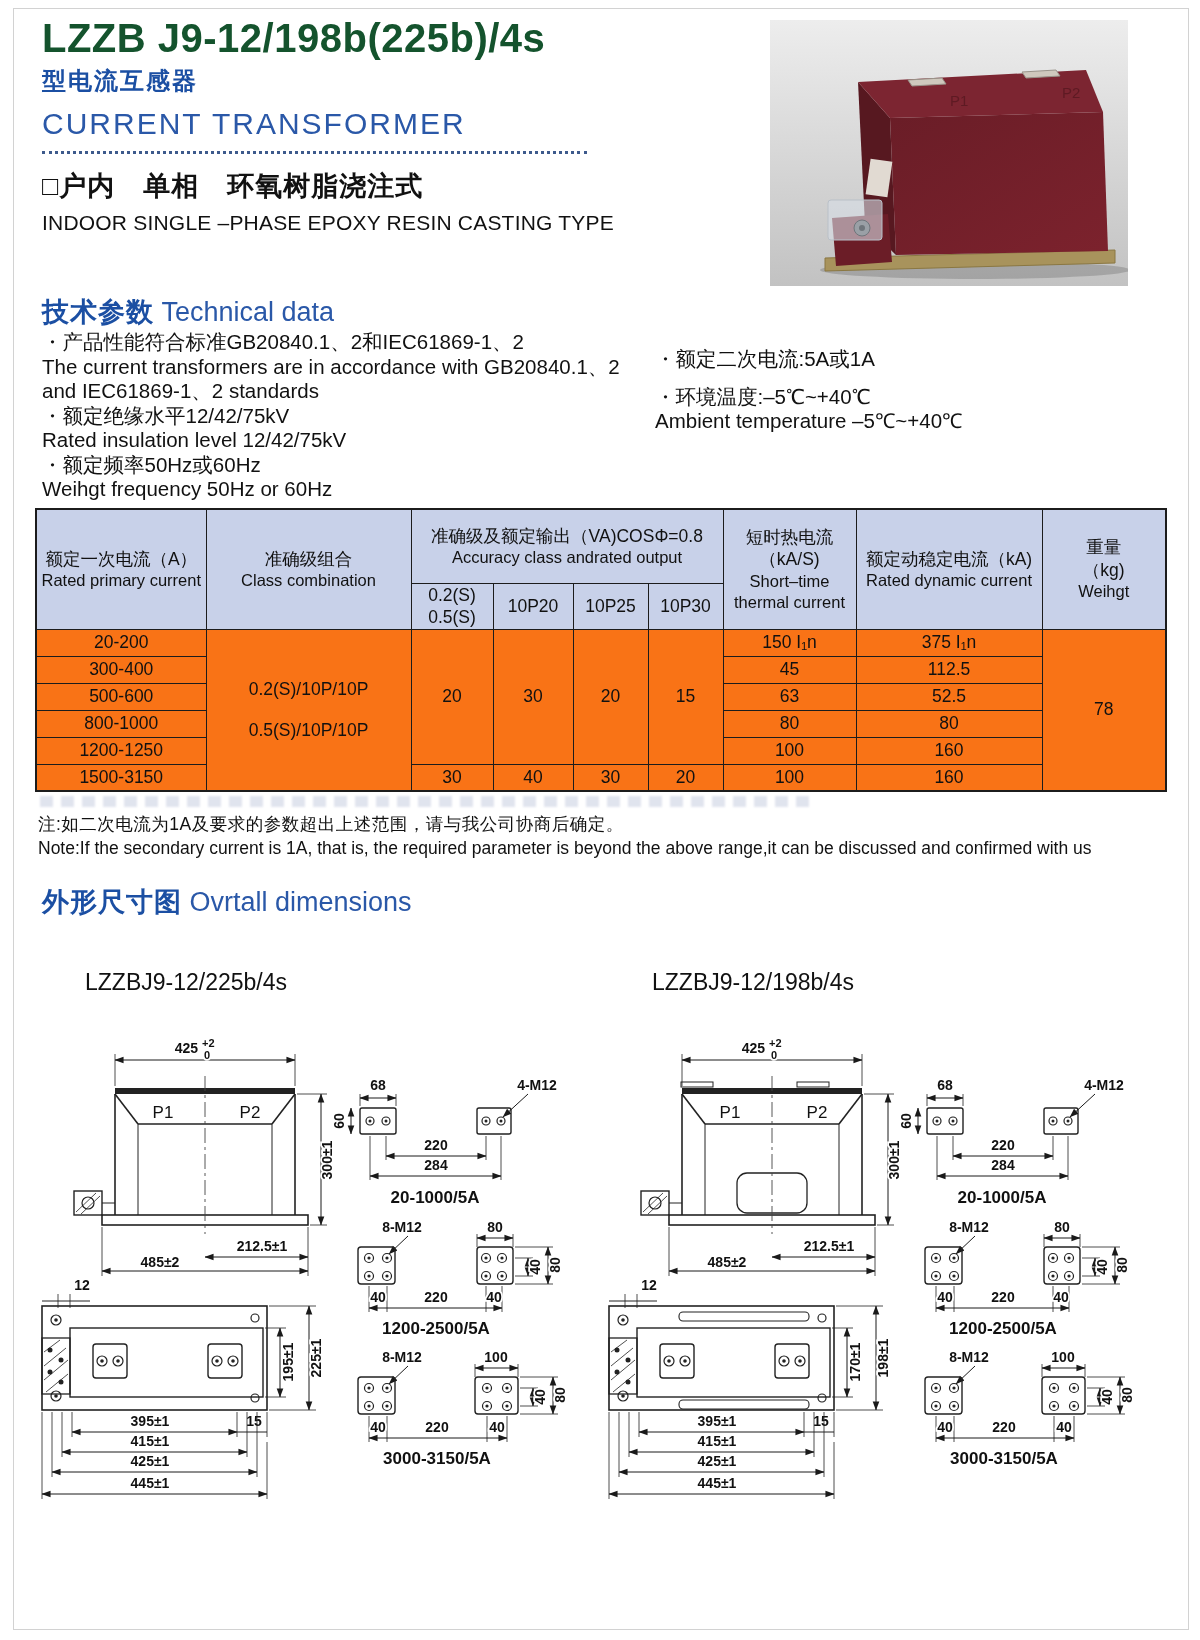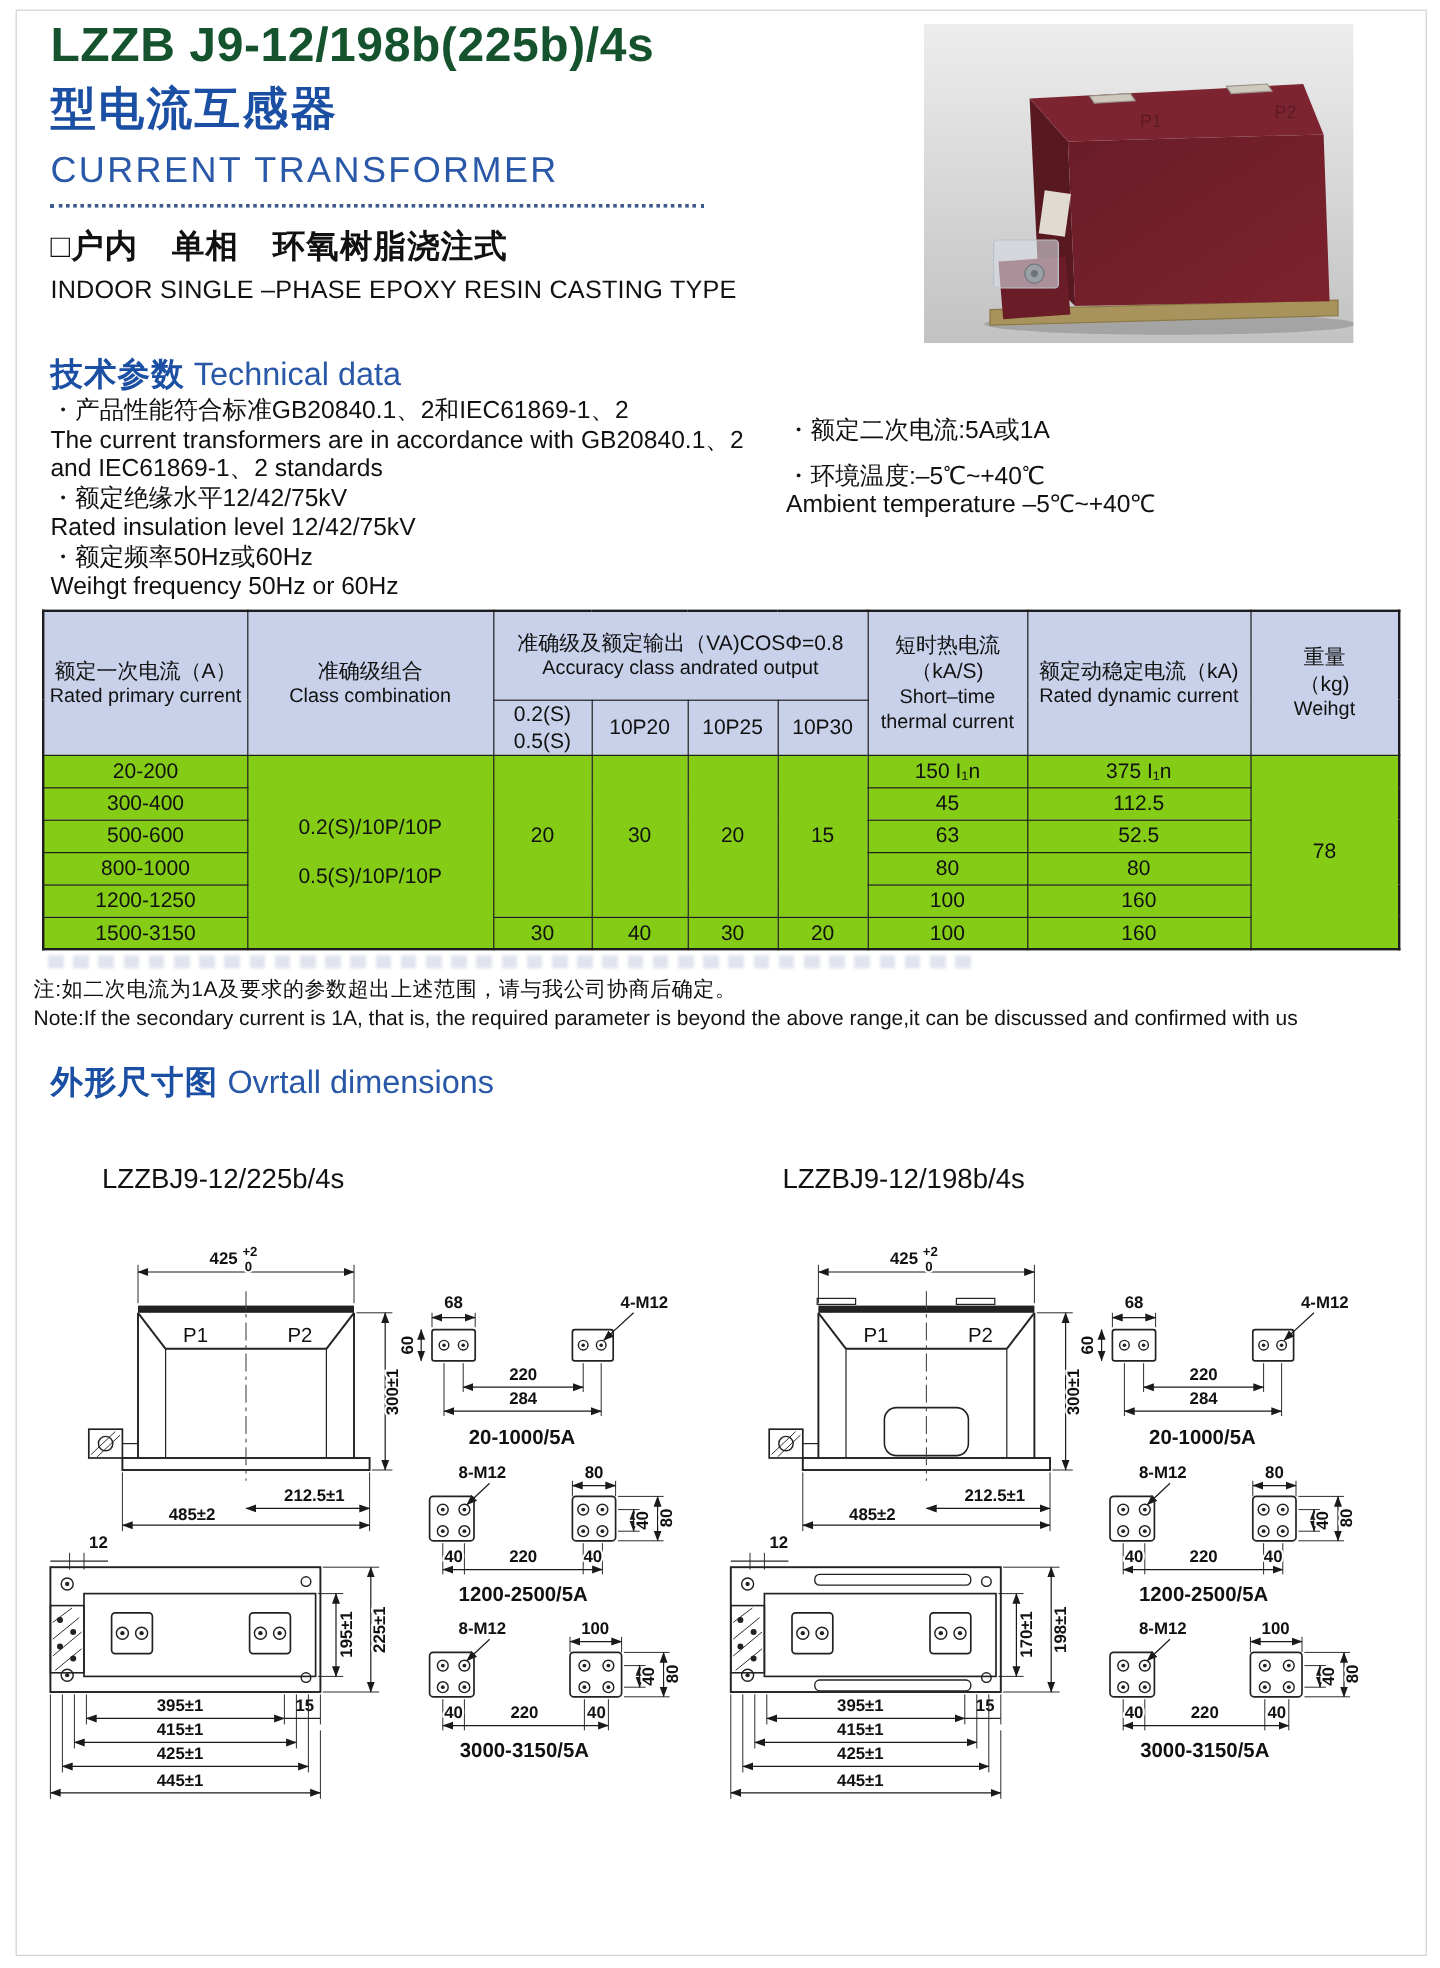--- a/index.html
+++ b/index.html
@@ -4,21 +4,21 @@
 <style>
   *{margin:0;padding:0;box-sizing:border-box}
   html,body{background:#fff}
   body{width:1200px;height:1640px;position:relative;font-family:"Liberation Sans",sans-serif;color:#111}
   .page{position:absolute;inset:0;background:#fff;overflow:hidden}
   .frame{position:absolute;left:13px;top:8px;width:1176px;height:1622px;border:1px solid #d2d2d2}
 
   
   .hdr{position:absolute;left:42px;top:16px;width:710px}
   .model{color:#14532d;font-size:40px;font-weight:700;letter-spacing:.5px}
-  .t-cn{color:#1b4fa3;font-size:38px;font-weight:700;margin-top:4px;letter-spacing:2px}
+  .t-cn{color:#1b4fa3;font-size:24px;font-weight:700;margin-top:4px;letter-spacing:2px}
   .t-en{color:#2a58a8;font-size:30px;font-weight:400;margin-top:10px;letter-spacing:2px}
   .dotline{margin-top:10px;width:545px;height:3px;border-bottom:3px dotted #3d5a8c}
   .s-cn{font-size:27px;font-weight:700;margin-top:14px;letter-spacing:1px}
   .s-en{font-size:21px;margin-top:7px;letter-spacing:.2px}
 
   
   .photo{position:absolute;left:770px;top:20px;width:358px;height:266px}
   .photo svg{width:100%;height:100%}
 
   
@@ -31,28 +31,28 @@
   .tech-col.colR .item{margin-bottom:13px}
 
   
   table.spec{position:absolute;left:35px;top:508px;width:1130px;border-collapse:collapse;table-layout:fixed;text-align:center;font-size:17.5px}
   .spec th,.spec td{border:1.5px solid #1c1c1c;padding:0 2px;vertical-align:middle}
   .spec{border:2.5px solid #1c1c1c}
   .spec thead th{background:#c8d1e9;font-weight:400;line-height:1.28}
   .spec thead .r1{height:74px}
   .spec thead .r2 th{height:46px}
   .spec thead .en{font-size:16.5px}
-  .spec tbody td{background:#84cc16;height:27px}
+  .spec tbody td{background:#f97316;height:27px}
   .combo div{line-height:1.2}
   .combo .gap{height:20px}
 
   .watermark{position:absolute;left:40px;top:796px;width:775px;height:11px;opacity:.55;
     background:repeating-linear-gradient(90deg, rgba(96,116,168,.35) 0 13px, rgba(96,116,168,0) 13px 21px);
     filter:blur(1.2px)}
-  .note{position:absolute;left:28px;top:812px;width:1130px;font-size:17.5px;line-height:24px}
+  .note{position:absolute;left:38px;top:812px;width:1130px;font-size:17.5px;line-height:24px}
   .note .cn{letter-spacing:.5px}
 
   
   .dims-h{position:absolute;left:42px;top:884px;font-size:27px}
 
   .drawing{position:absolute;top:960px;width:565px;height:548px}
   #dwgL{left:30px}
   #dwgR{left:597px}
   .drawing .o{stroke:#222;fill:none}
   .drawing .body{stroke:#222;stroke-width:1.6;fill:none}

